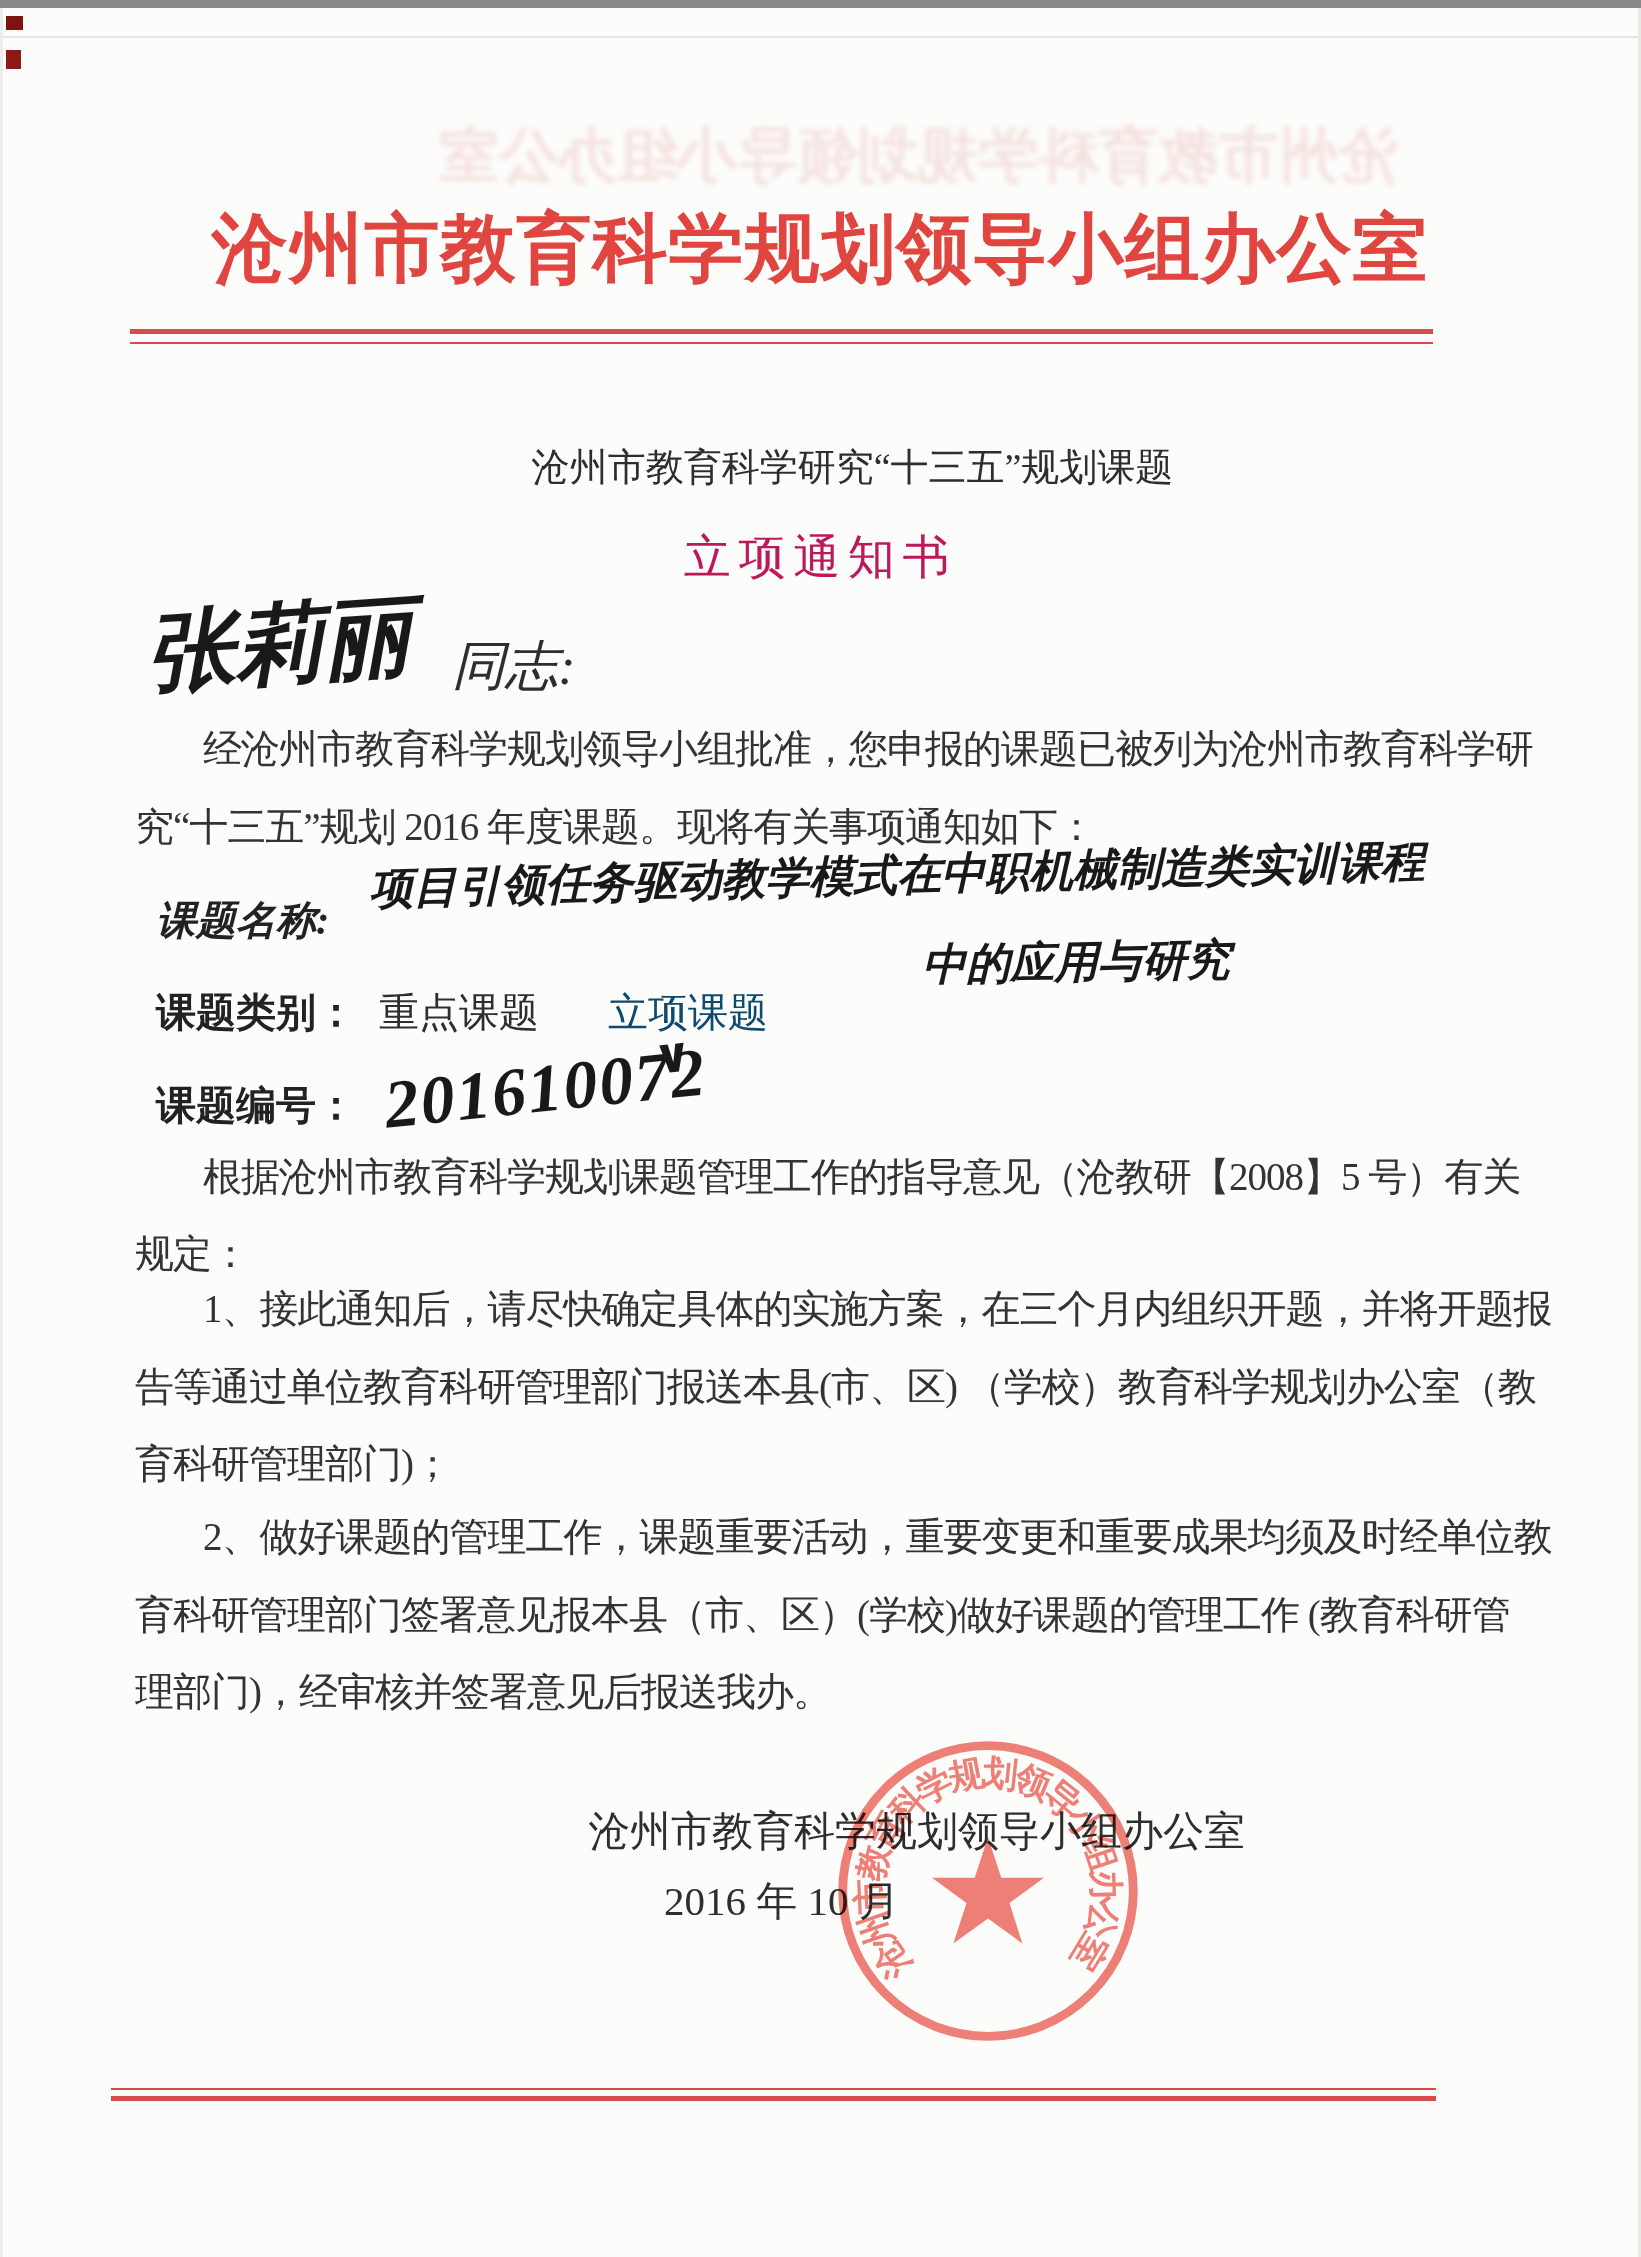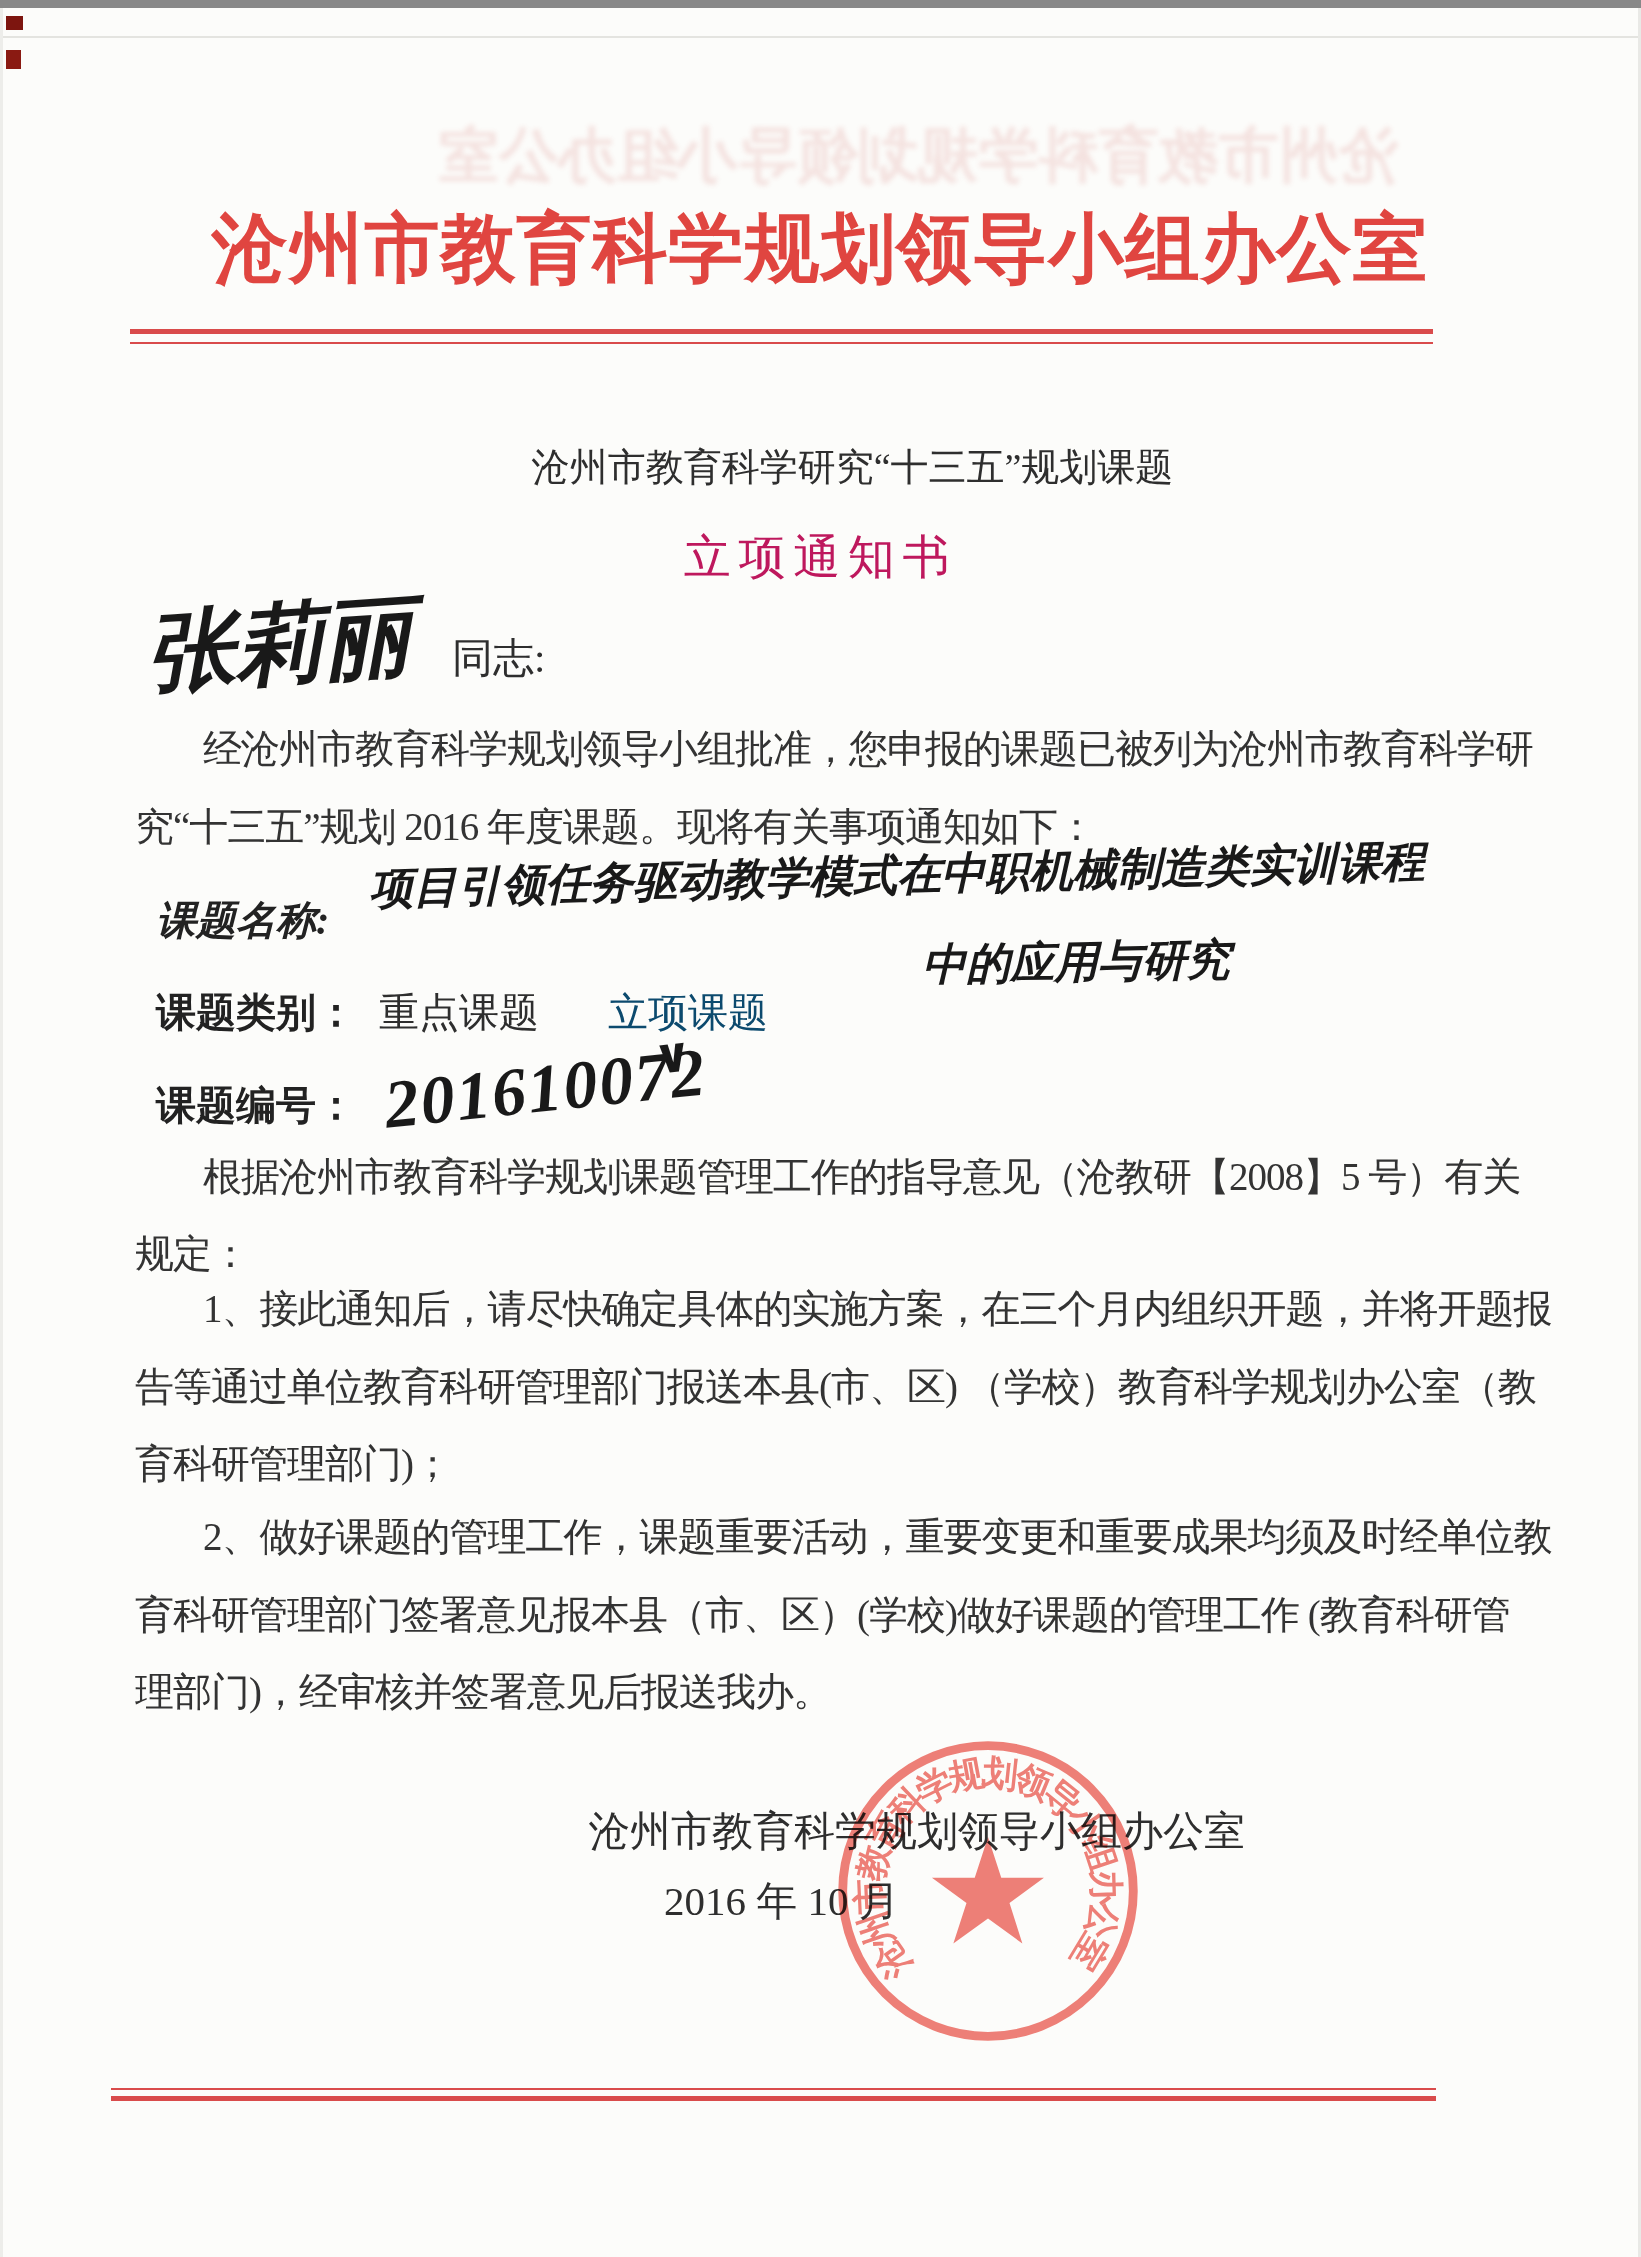--- a/index.html
+++ b/index.html
@@ -29,21 +29,21 @@
   .rule-top-thick{left:130px;top:321px;width:1303px;height:4.8px;}
   .rule-top-thin{left:130px;top:334px;width:1303px;height:1.9px;}
   .rule-bot-thin{left:111px;top:2080px;width:1325px;height:1.9px;}
   .rule-bot-thick{left:111px;top:2088px;width:1325px;height:4.8px;}
   
   .doc-title-1{position:absolute;left:0;top:434px;width:100%;text-align:center;font-size:38px;color:#2e2e2e;white-space:nowrap;padding-left:32px;}
   .doc-title-2{position:absolute;left:0;top:518px;width:100%;text-align:center;font-size:47px;color:#be185d;letter-spacing:7.7px;white-space:nowrap;}
   
   .hand{font-style:italic;font-weight:700;color:#191919;white-space:nowrap;}
   .hw-name{position:absolute;left:145px;top:577px;font-size:89px;transform:rotate(-4deg);}
-  .salutation{position:absolute;left:452px;top:623px;font-size:41px;color:#2e2e2e;}
+  .salutation{position:absolute;left:452px;top:623px;font-size:53px;color:#2e2e2e;font-style:italic;}
   .bodyline{position:absolute;font-size:39px;color:#333;white-space:nowrap;letter-spacing:-1px;}
   .indent{left:203px;}
   .flush{left:135px;}
   .l-intro1{top:714px;}
   .l-intro2{top:792px;}
   .label{position:absolute;left:156px;font-size:40px;font-weight:bold;color:#222;white-space:nowrap;}
   .lbl-name{top:885px;font-style:italic;}
   .hw-topic1{position:absolute;left:369px;top:838px;font-size:44px;transform:rotate(-1.5deg);}
   .hw-topic2{position:absolute;left:922px;top:925px;font-size:44px;transform:rotate(-1deg);}
   .lbl-cat{top:977px;}

